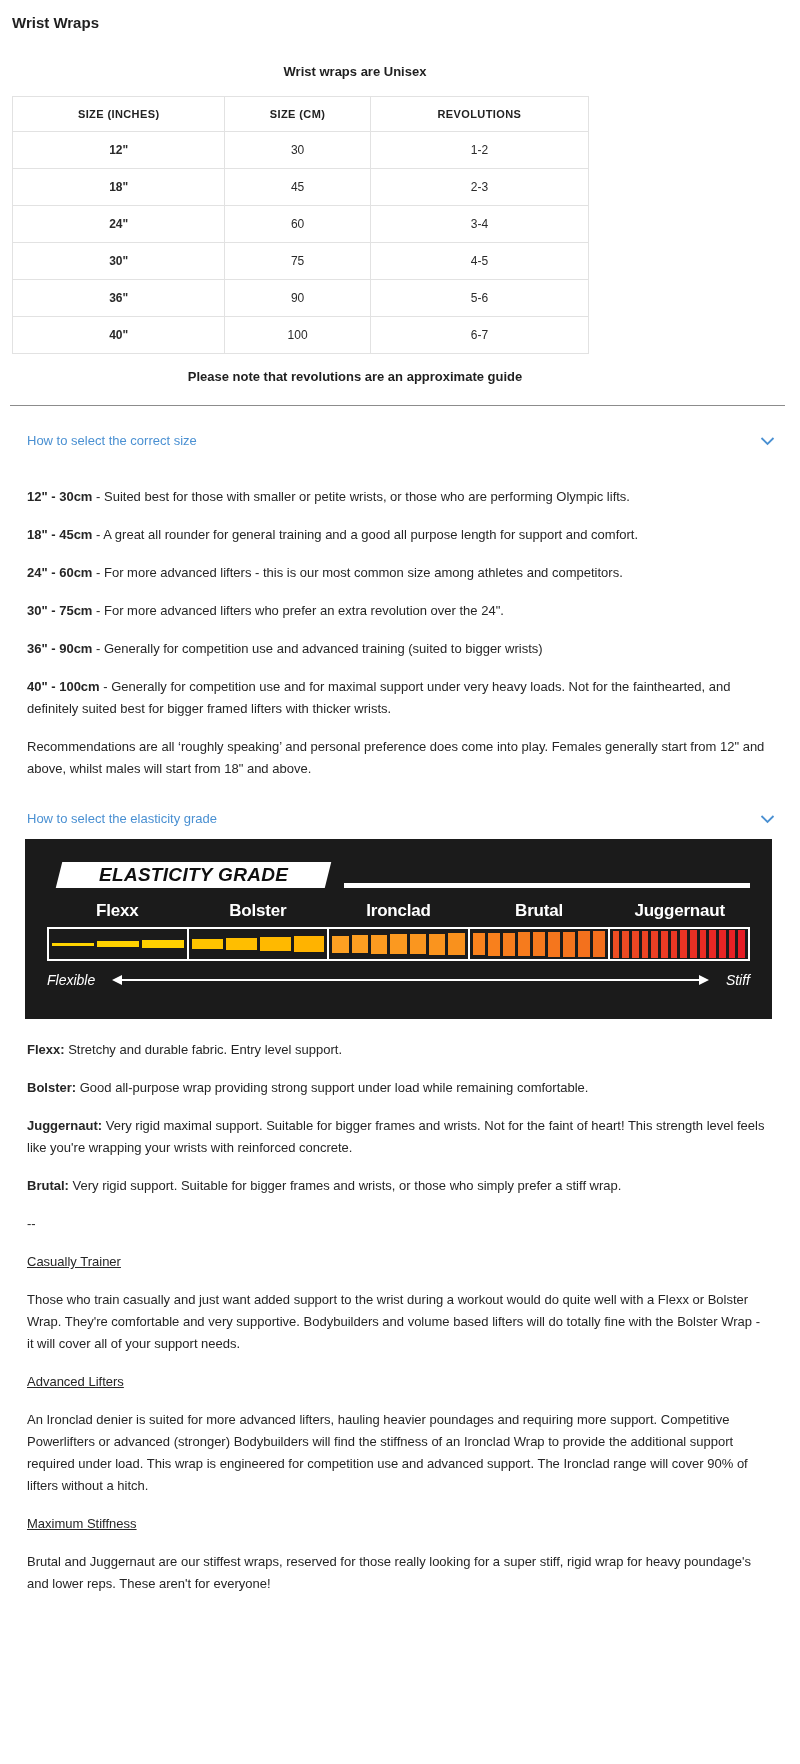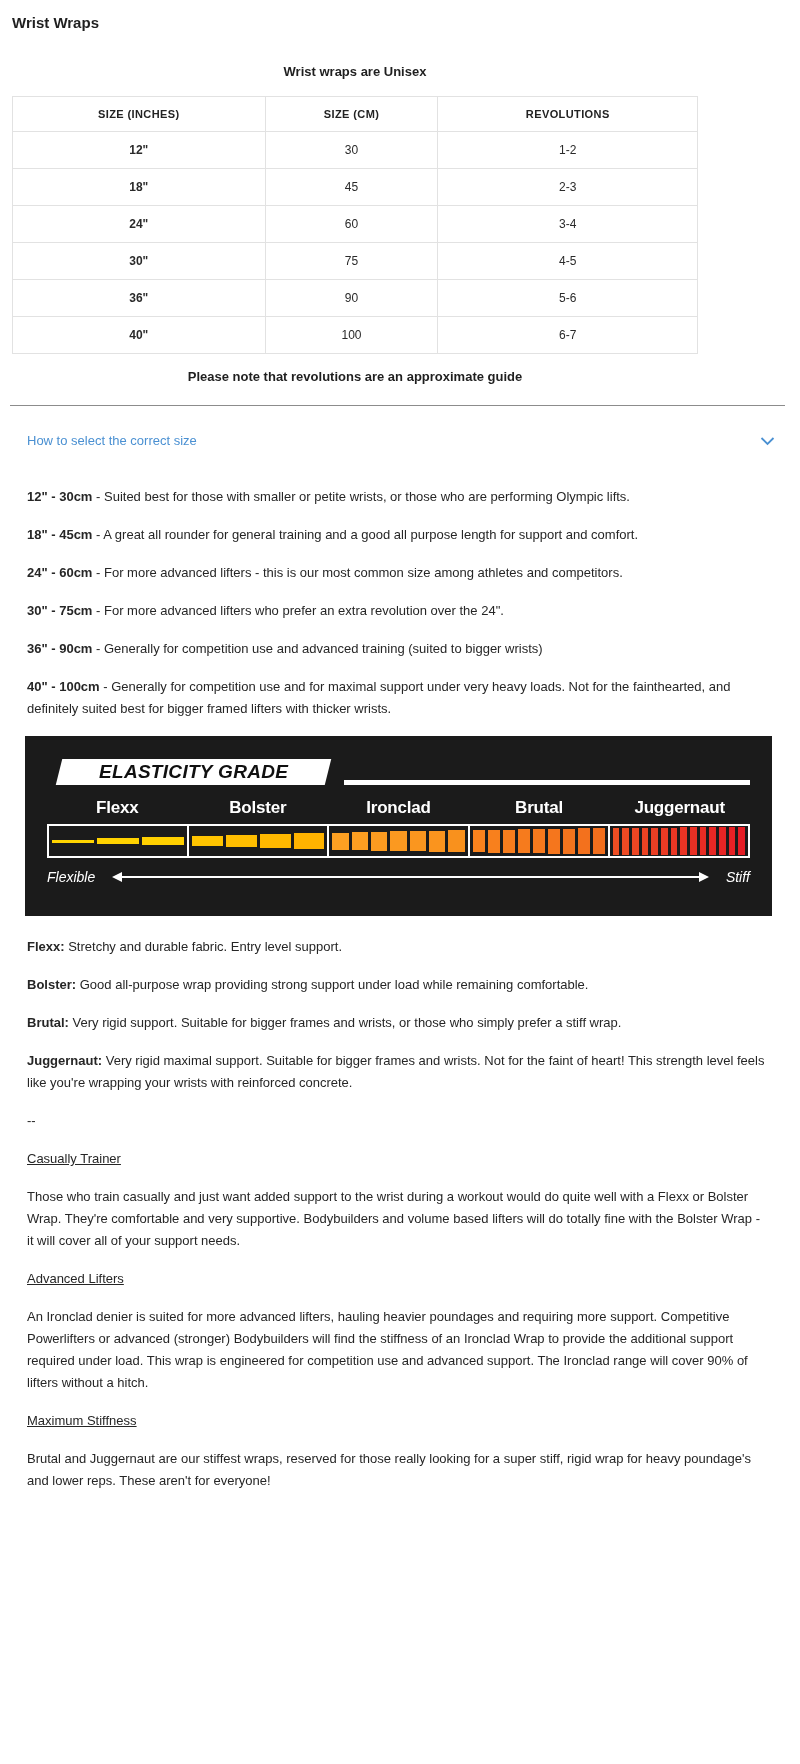--- a/index.html
+++ b/index.html
@@ -4,21 +4,21 @@
 <style>
   html,body { margin:0; padding:0; background:#fff; }
   body { width:800px; min-height:1764px; font-family:"Liberation Sans",sans-serif; color:#252525; }
   .page { padding-top:14px; padding-bottom:50px; }
 
   
   .top-block { width:686px; margin-left:12px; }
   .page-title { font-size:15px; font-weight:bold; text-align:left; margin:0; color:#1f1f1f; }
   .subtitle { font-size:13px; font-weight:bold; text-align:center; margin:33px 0 0 0; color:#1f1f1f; }
 
-  table.size-table { width:686px; border-collapse:collapse; margin-top:17px; }
+  table.size-table { width:577px; border-collapse:collapse; margin-top:17px; }
   .size-table th, .size-table td { border:1px solid #e2e2e2; text-align:center; }
   .size-table th { font-size:11px; letter-spacing:.4px; padding:11px 0; color:#222; }
   .size-table td { font-size:12px; padding:11px 0; color:#2a2a2a; }
   .size-table td:first-child { font-weight:bold; }
 
   .note { font-size:13px; font-weight:bold; text-align:center; margin:15px 0 0 0; color:#1f1f1f; }
 
   hr.divider { border:none; border-top:1px solid #8c8c8c; margin:21px 15px 0 10px; }
 
   .accordion { display:flex; justify-content:space-between; align-items:center;
@@ -122,22 +122,31 @@
     </span>
   </div>
 
   <div class="body-text">
     <p class="first"><strong>12" - 30cm</strong><span> - Suited best for those with smaller or petite wrists, or those who are performing Olympic lifts.</span></p>
     <p><strong>18" - 45cm</strong><span> - A great all rounder for general training and a good all purpose length for support and comfort.</span></p>
     <p><strong>24" - 60cm</strong><span> - For more advanced lifters - this is our most common size among athletes and competitors.</span></p>
     <p><strong>30" - 75cm</strong><span> - For more advanced lifters who prefer an extra revolution over the 24".</span></p>
     <p><strong>36" - 90cm</strong><span> - Generally for competition use and advanced training (suited to bigger wrists)</span></p>
     <p><strong>40" - 100cm</strong><span> - Generally for competition use and for maximal support under very heavy loads. Not for the fainthearted, and definitely suited best for bigger framed lifters with thicker wrists.</span></p>
-  </div>
-
+    <p>Recommendations are all ‘roughly speaking’ and personal preference does come into play. Females generally start from 12" and above, whilst males will start from 18" and above.</p>
+  </div>
+
+  <div class="accordion second">
+    <span class="acc-label">How to select the elasticity grade</span>
+    <span>
+      <svg width="15" height="10" viewBox="0 0 15 10">
+          <polyline points="1.5,2 7.5,8 13.5,2" fill="none" stroke="#4a90d2" stroke-width="1.8"></polyline>
+        </svg>
+    </span>
+  </div>
 
 
   <div class="banner">
     <div class="ribbon-row">
       <div class="ribbon">
         <span>ELASTICITY GRADE</span>
       </div>
       <div class="ribbon-line"></div>
     </div>
     <div class="grade-labels">
@@ -199,22 +208,22 @@
     <div class="arrow-row">
       <span>Flexible</span>
       <div class="arrow-line"></div>
       <span>Stiff</span>
     </div>
   </div>
 
   <div class="body-text">
     <p class="sep"><strong>Flexx:</strong><span> Stretchy and durable fabric. Entry level support.</span></p>
     <p><strong>Bolster:</strong><span> Good all-purpose wrap providing strong support under load while remaining comfortable.</span></p>
+    <p><strong>Juggernaut:</strong><span> Very rigid maximal support. Suitable for bigger frames and wrists. Not for the faint of heart! This strength level feels like you're wrapping your wrists with reinforced concrete.</span></p>
     <p><strong>Brutal:</strong><span> Very rigid support. Suitable for bigger frames and wrists, or those who simply prefer a stiff wrap.</span></p>
-    <p><strong>Juggernaut:</strong><span> Very rigid maximal support. Suitable for bigger frames and wrists. Not for the faint of heart! This strength level feels like you're wrapping your wrists with reinforced concrete.</span></p>
 
     <p>--</p>
 
     <p class="heading-underline">Casually Trainer</p>
     <p>Those who train casually and just want added support to the wrist during a workout would do quite well with a Flexx or Bolster Wrap. They're comfortable and very supportive. Bodybuilders and volume based lifters will do totally fine with the Bolster Wrap - it will cover all of your support needs.</p>
 
     <p class="heading-underline">Advanced Lifters</p>
     <p>An Ironclad denier is suited for more advanced lifters, hauling heavier poundages and requiring more support. Competitive Powerlifters or advanced (stronger) Bodybuilders will find the stiffness of an Ironclad Wrap to provide the additional support required under load. This wrap is engineered for competition use and advanced support. The Ironclad range will cover 90% of lifters without a hitch.</p>
 
     <p class="heading-underline">Maximum Stiffness</p>

